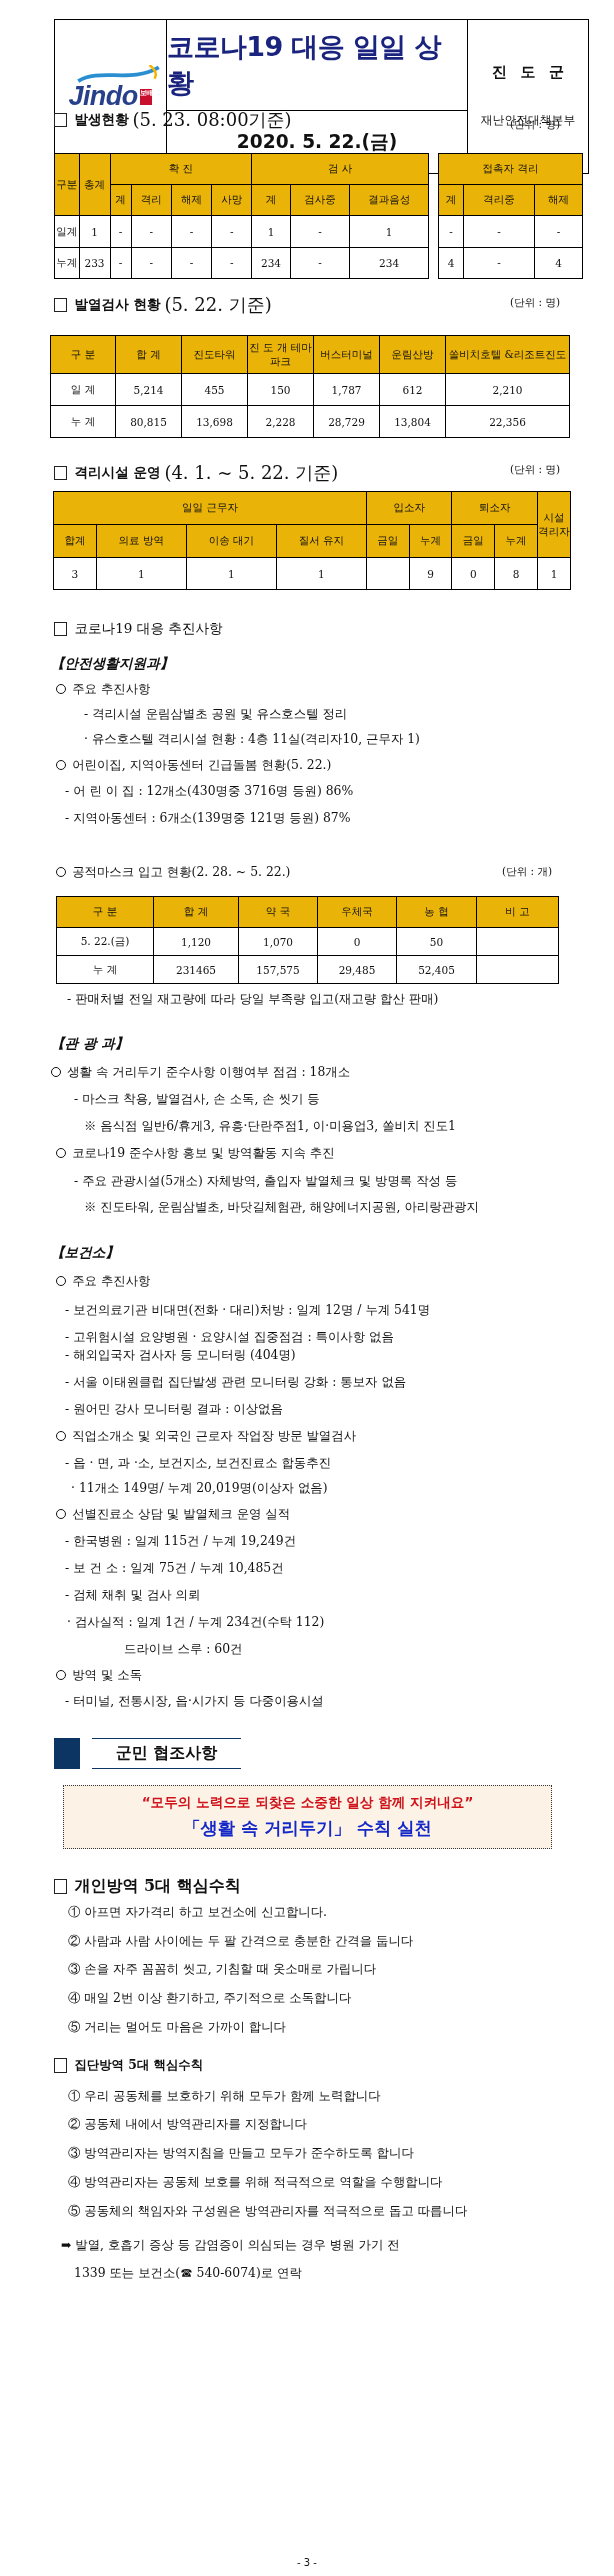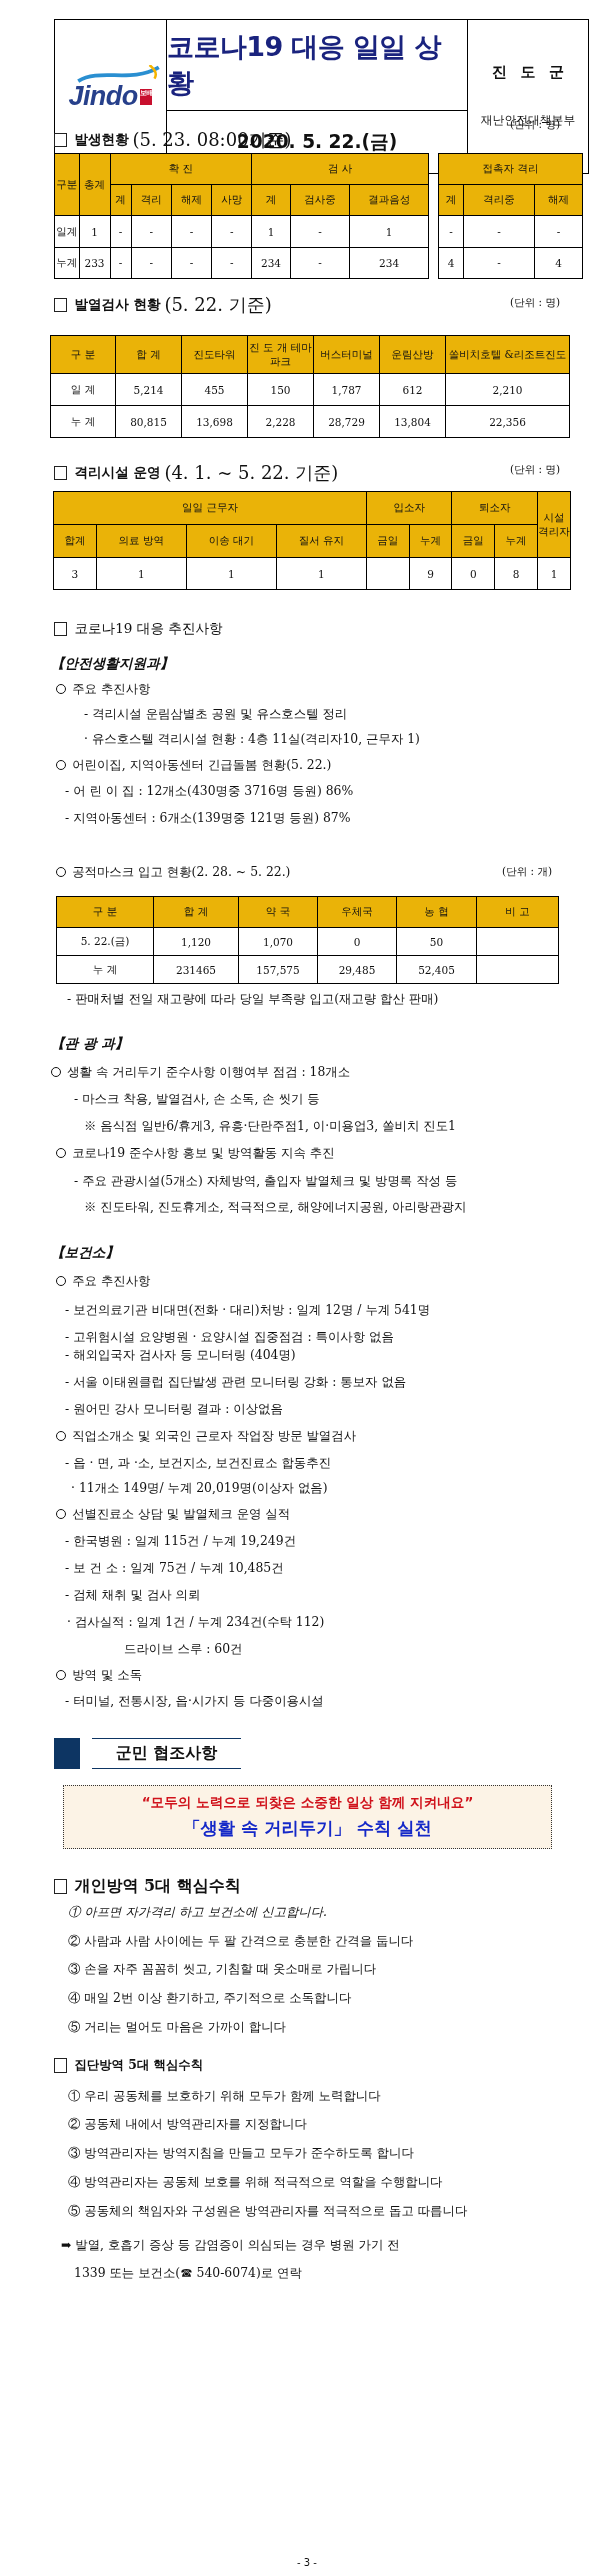--- a/index.html
+++ b/index.html
@@ -62,21 +62,21 @@
   <div class="mid">
     <div class="title">코로나19 대응 일일 상황</div>
     <div class="date">2020. 5. 22.(금)</div>
   </div>
   <div class="right">
     <div class="org">진도군</div>
     <div class="dept">재난안전대책본부</div>
   </div>
 </div>
 
-<div class="abs sec" style="left:54px;top:128px;text-align:right;">
+<div class="abs sec" style="left:54px;top:108px;text-align:right;">
   <span class="box"></span>
   <span>발생현황</span>
   <span class="sub">(5. 23. 08:00기준)</span>
 </div>
 <div class="abs unit" style="right:54px;top:118px;">(단위 : 명)</div>
 
 <table class="t" style="left:54px;top:153px;width:375px;">
   <tbody>
       <tr style="height:31px;">
     <th rowspan="2" style="width:23.5px;">구분</th>
@@ -263,21 +263,21 @@
 </tbody>
   </table>
 <div class="line" style="left:67px;top:991px;">- 판매처별 전일 재고량에 따라 당일 부족량 입고(재고량 합산 판매)</div>
 
 <div class="dept-h" style="left:51px;top:1035px;">【관 광 과】</div>
 <div class="line" style="left:51px;top:1064px;"><span class="circ"></span><span>생활 속 거리두기 준수사항 이행여부 점검 : 18개소</span></div>
 <div class="line" style="left:74px;top:1091px;">- 마스크 착용, 발열검사, 손 소독, 손 씻기 등</div>
 <div class="line" style="left:84px;top:1118px;">※ 음식점 일반6/휴게3, 유흥·단란주점1, 이·미용업3, 쏠비치 진도1</div>
 <div class="line" style="left:56px;top:1145px;"><span class="circ"></span><span>코로나19 준수사항 홍보 및 방역활동 지속 추진</span></div>
 <div class="line" style="left:74px;top:1173px;">- 주요 관광시설(5개소) 자체방역, 출입자 발열체크 및 방명록 작성 등</div>
-<div class="line" style="left:84px;top:1199px;">※ 진도타워, 진도휴게소, 적극적으로, 해양에너지공원, 아리랑관광지</div>
+<div class="line" style="left:84px;top:1199px;">※ 진도타워, 운림삼별초, 바닷길체험관, 해양에너지공원, 아리랑관광지</div>
 
 <div class="dept-h" style="left:51px;top:1244px;">【보건소】</div>
 <div class="line" style="left:56px;top:1273px;"><span class="circ"></span><span>주요 추진사항</span></div>
 <div class="line" style="left:65px;top:1302px;">- 보건의료기관 비대면(전화 · 대리)처방 : 일계 12명 / 누계 541명</div>
 <div class="line" style="left:65px;top:1329px;">- 고위험시설 요양병원 · 요양시설 집중점검 : 특이사항 없음</div>
 <div class="line" style="left:65px;top:1347px;">- 해외입국자 검사자 등 모니터링 (404명)</div>
 <div class="line" style="left:65px;top:1374px;">- 서울 이태원클럽 집단발생 관련 모니터링 강화 : 통보자 없음</div>
 <div class="line" style="left:65px;top:1401px;">- 원어민 강사 모니터링 결과 : 이상없음</div>
 <div class="line" style="left:56px;top:1428px;"><span class="circ"></span><span>직업소개소 및 외국인 근로자 작업장 방문 발열검사</span></div>
 <div class="line" style="left:65px;top:1455px;">- 읍 · 면, 과 ·소, 보건지소, 보건진료소 합동추진</div>
@@ -295,21 +295,21 @@
 <div class="abs coop-title">군민 협조사항</div>
 <div class="abs banner">
   <div class="l1">“모두의 노력으로 되찾은 소중한 일상 함께 지켜내요”</div>
   <div class="l2">「생활 속 거리두기」 수칙 실천</div>
 </div>
 
 <div class="abs sec" style="left:54px;top:1876px;font-size:16px;">
   <span class="box"></span>
   <span>개인방역 5대 핵심수칙</span>
 </div>
-<div class="line" style="left:68px;top:1904px;font-style:italic;">① 아프면 자가격리 하고 보건소에 신고합니다.</div>
+<div class="line" style="left:68px;top:1904px;">① 아프면 자가격리 하고 보건소에 신고합니다.</div>
 <div class="line" style="left:68px;top:1933px;">② 사람과 사람 사이에는 두 팔 간격으로 충분한 간격을 둡니다</div>
 <div class="line" style="left:68px;top:1961px;">③ 손을 자주 꼼꼼히 씻고, 기침할 때 옷소매로 가립니다</div>
 <div class="line" style="left:68px;top:1990px;">④ 매일 2번 이상 환기하고, 주기적으로 소독합니다</div>
 <div class="line" style="left:68px;top:2019px;">⑤ 거리는 멀어도 마음은 가까이 합니다</div>
 
 <div class="abs sec" style="left:54px;top:2057px;font-size:12.4px;">
   <span class="box"></span>
   <span>집단방역 5대 핵심수칙</span>
 </div>
 <div class="line" style="left:68px;top:2088px;">① 우리 공동체를 보호하기 위해 모두가 함께 노력합니다</div>

